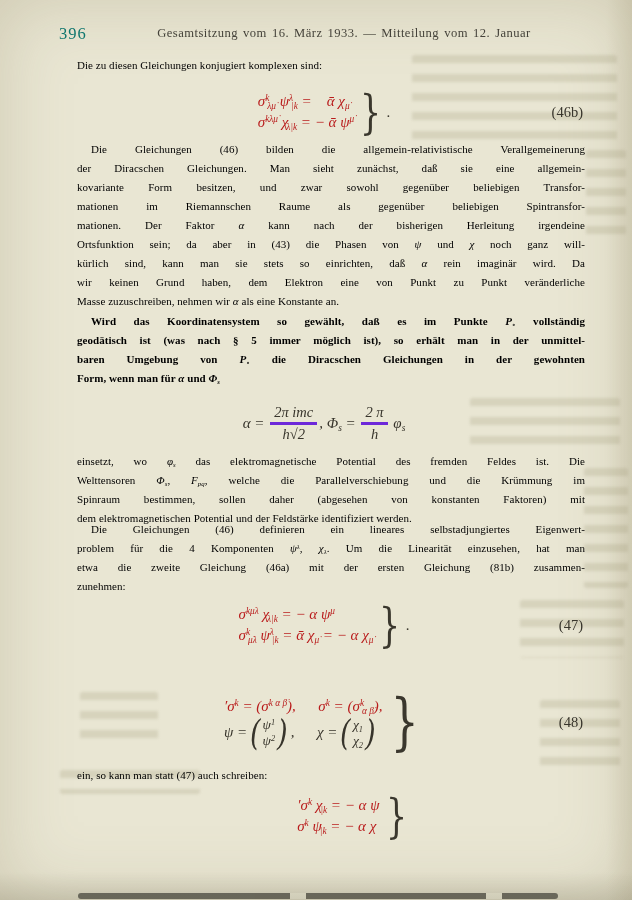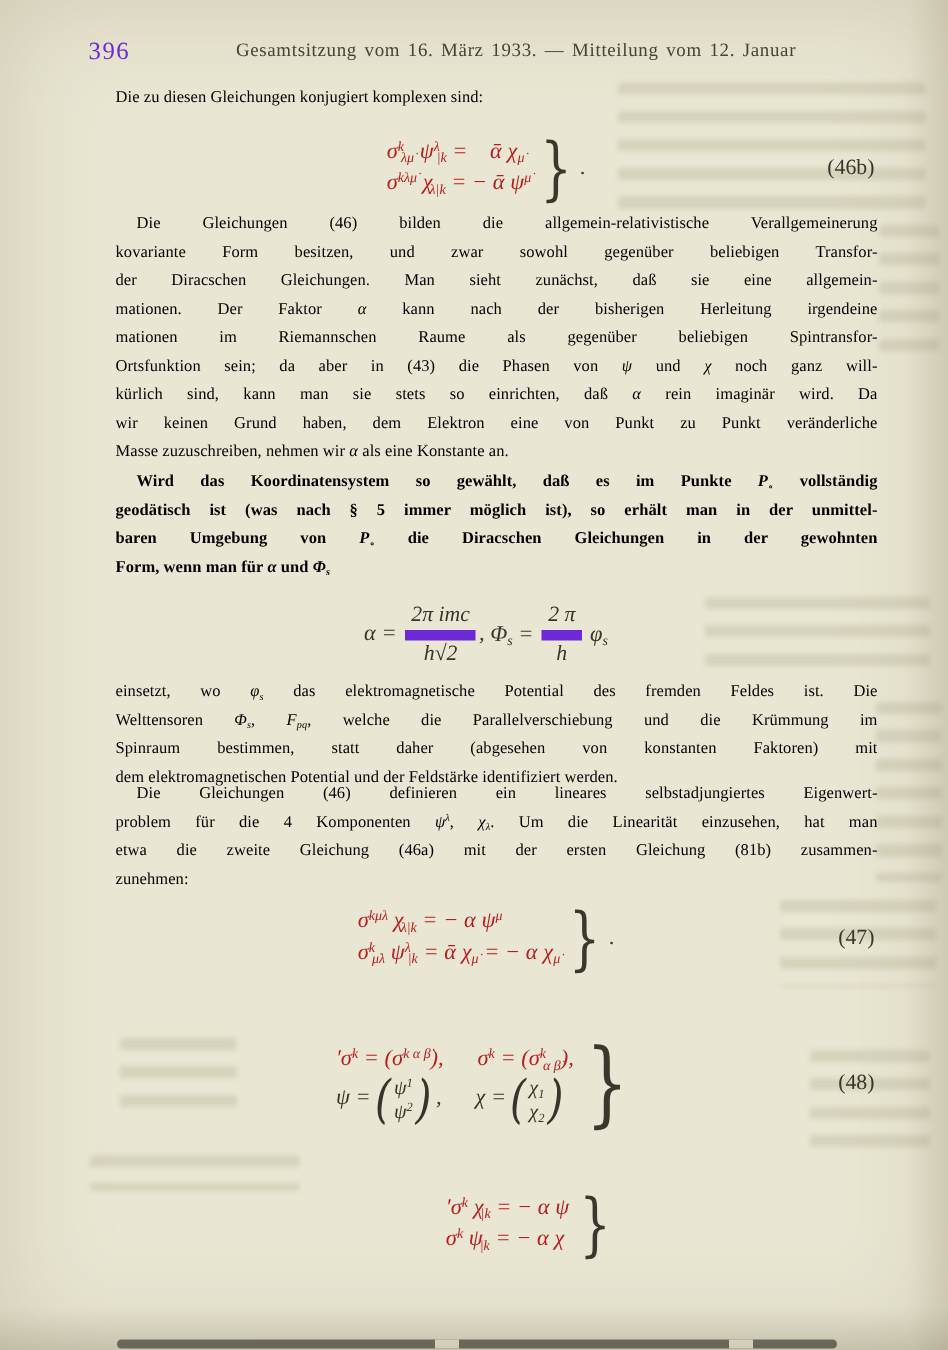--- a/index.html
+++ b/index.html
@@ -23,21 +23,21 @@
   }
   .page::before{
     content:'';
     position:absolute; top:0; bottom:0; right:0; width:26px;
     background:linear-gradient(270deg, rgba(150,140,105,.18), rgba(150,140,105,0));
     pointer-events:none;
   }
 
   
   .header { position:absolute; top:26px; left:63px; width:522px; height:20px; }
-  .pageno { position:absolute; left:-4px; top:-2px; font-size:16.5px; letter-spacing:1px; color:#6d28d9; }
+  .pageno { position:absolute; left:-4px; top:-2px; font-size:16.5px; letter-spacing:1px; color:#0f766e; }
   .running { display:block; text-align:center; font-size:12.6px; letter-spacing:.45px; word-spacing:1.5px; color:#45423a; padding-left:40px; }
 
   
   .para { position:absolute; left:63px; width:522px; }
   .ln {
     font-size:11px; line-height:19px; height:19px; overflow:hidden;
     text-align:justify; text-align-last:justify; letter-spacing:.05px;
     color:#000000;
     margin-left:14px;
   }
@@ -54,21 +54,21 @@
   .eqline { font-style:italic; font-size:15px; line-height:21px; white-space:pre; color:#b91c1c; }
   .brace { font-family:"DejaVu Serif",serif; font-weight:300; color:#3a372d;
            display:inline-block; transform:scaleX(.72); margin-left:2px; line-height:1; }
   .b2 { font-size:46px; }
   .b3 { font-size:62px; }
   .bpunct { font-size:15px; align-self:center; margin-left:1px; color:#3a372d; }
   .eqlabel { position:absolute; right:2px; font-size:14.5px; color:#38352c; }
 
   
   .frac { display:inline-block; text-align:center; vertical-align:-1.05em; font-style:italic; font-size:14.5px; line-height:1.15; margin:0 2px; }
-  .frac .num { display:block; border-bottom:7px solid #6d28d9; padding:0 4px 1px; }
+  .frac .num { display:block; border-bottom:3px solid #6d28d9; padding:0 4px 1px; }
   .frac .den { display:block; padding-top:1px;font-style:italic; }
   .alpha-eq { font-style:italic; font-size:15px; }
   .alpha-eq > span { vertical-align:middle; }
 
   
   .mrow { display:flex; align-items:center; font-style:italic; font-size:15px; }
   .binom { display:inline-flex; align-items:center; margin:0 2px; }
   .bp { font-size:32px; font-weight:300; line-height:1; display:inline-block; transform:scaleY(1.08) scaleX(.85); font-family:"DejaVu Serif",serif; }
   .bcol { display:inline-flex; flex-direction:column; align-items:center; line-height:16px; font-size:13.5px; padding:0 1px; }
 
@@ -111,24 +111,24 @@
       <div class="eqline">σ<sup>k</sup><sub>λμ̇</sub> ψ<sup>λ</sup><sub>|k</sub> =    ᾱ χ<sub>μ̇</sub></div>
       <div class="eqline">σ<sup>kλμ̇</sup> χ<sub>λ|k</sub> = − ᾱ ψ<sup>μ̇</sup></div>
     </div>
     <span class="brace b2">}</span>
     <span class="bpunct">.</span>
     <span class="eqlabel">(46b)</span>
   </div>
 
   <div class="para" style="top:140px;">
     <div class="ln ind">Die Gleichungen (46) bilden die allgemein-relativistische Verallgemeinerung</div>
+    <div class="ln">der Diracschen Gleichungen. Man sieht zunächst, daß sie eine allgemein-</div>
     <div class="ln">kovariante Form besitzen, und zwar sowohl gegenüber beliebigen Transfor-</div>
-    <div class="ln">der Diracschen Gleichungen. Man sieht zunächst, daß sie eine allgemein-</div>
+    <div class="ln">mationen im Riemannschen Raume als gegenüber beliebigen Spintransfor-</div>
     <div class="ln">mationen. Der Faktor <i>α</i> kann nach der bisherigen Herleitung irgendeine</div>
-    <div class="ln">mationen im Riemannschen Raume als gegenüber beliebigen Spintransfor-</div>
     <div class="ln">Ortsfunktion sein; da aber in (43) die Phasen von <i>ψ</i> und <i>χ</i> noch ganz will-</div>
     <div class="ln">kürlich sind, kann man sie stets so einrichten, daß <i>α</i> rein imaginär wird. Da</div>
     <div class="ln">wir keinen Grund haben, dem Elektron eine von Punkt zu Punkt veränderliche</div>
     <div class="ln last">Masse zuzuschreiben, nehmen wir <i>α</i> als eine Konstante an.</div>
   </div>
 
   <div class="para" style="top:312px;font-weight:bold;">
     <div class="ln ind">Wird das Koordinatensystem so gewählt, daß es im Punkte <i>P</i><sub>∘</sub> vollständig</div>
     <div class="ln">geodätisch ist (was nach § 5 immer möglich ist), so erhält man in der unmittel-</div>
     <div class="ln">baren Umgebung von <i>P</i><sub>∘</sub> die Diracschen Gleichungen in der gewohnten</div>
@@ -137,21 +137,21 @@
 
   <div class="eqrow" style="top:398px; height:50px;">
     <div class="alpha-eq">
       <span>α = </span><span class="frac"><span class="num">2π imc</span><span class="den">h√2</span></span><span>,  </span><span>Φ<sub>s</sub> = </span><span class="frac"><span class="num">2 π</span><span class="den">h</span></span><span> φ<sub>s</sub></span>
     </div>
   </div>
 
   <div class="para" style="top:452px;">
     <div class="ln">einsetzt, wo <i>φ</i><sub>s</sub> das elektromagnetische Potential des fremden Feldes ist. Die</div>
     <div class="ln">Welttensoren <i>Φ</i><sub>s</sub>, <i>F</i><sub>pq</sub>, welche die Parallelverschiebung und die Krümmung im</div>
-    <div class="ln">Spinraum bestimmen, statt daher (abgesehen von konstanten Faktoren) mit</div>
+    <div class="ln">Spinraum bestimmen, sollen daher (abgesehen von konstanten Faktoren) mit</div>
     <div class="ln last">dem elektromagnetischen Potential und der Feldstärke identifiziert werden.</div>
   </div>
 
   <div class="para" style="top:520px;">
     <div class="ln ind">Die Gleichungen (46) definieren ein lineares selbstadjungiertes Eigenwert-</div>
     <div class="ln">problem für die 4 Komponenten <i>ψ</i><sup>λ</sup>, <i>χ</i><sub>λ</sub>. Um die Linearität einzusehen, hat man</div>
     <div class="ln">etwa die zweite Gleichung (46a) mit der ersten Gleichung (81b) zusammen-</div>
     <div class="ln last">zunehmen:</div>
   </div>
 
@@ -188,20 +188,23 @@
               <span>χ<sub>2</sub></span>
             </span>
             <span class="bp">)</span>
           </span>
       </div>
     </div>
     <span class="brace b3">}</span>
     <span class="eqlabel">(48)</span>
   </div>
 
+  <div class="para" style="top:766px;">
+    <div class="ln last">ein, so kann man statt (47) auch schreiben:</div>
+  </div>
 
   <div class="eqrow" style="top:792px; height:48px;">
     <div class="eqlines" style="margin-left:60px;">
       <div class="eqline">′σ<sup>k</sup> χ<sub>|k</sub> = − α ψ</div>
       <div class="eqline">σ<sup>k</sup> ψ<sub>|k</sub> = − α χ</div>
     </div>
     <span class="brace b2">}</span>
   </div>
 
   <div class="scan-strip">

